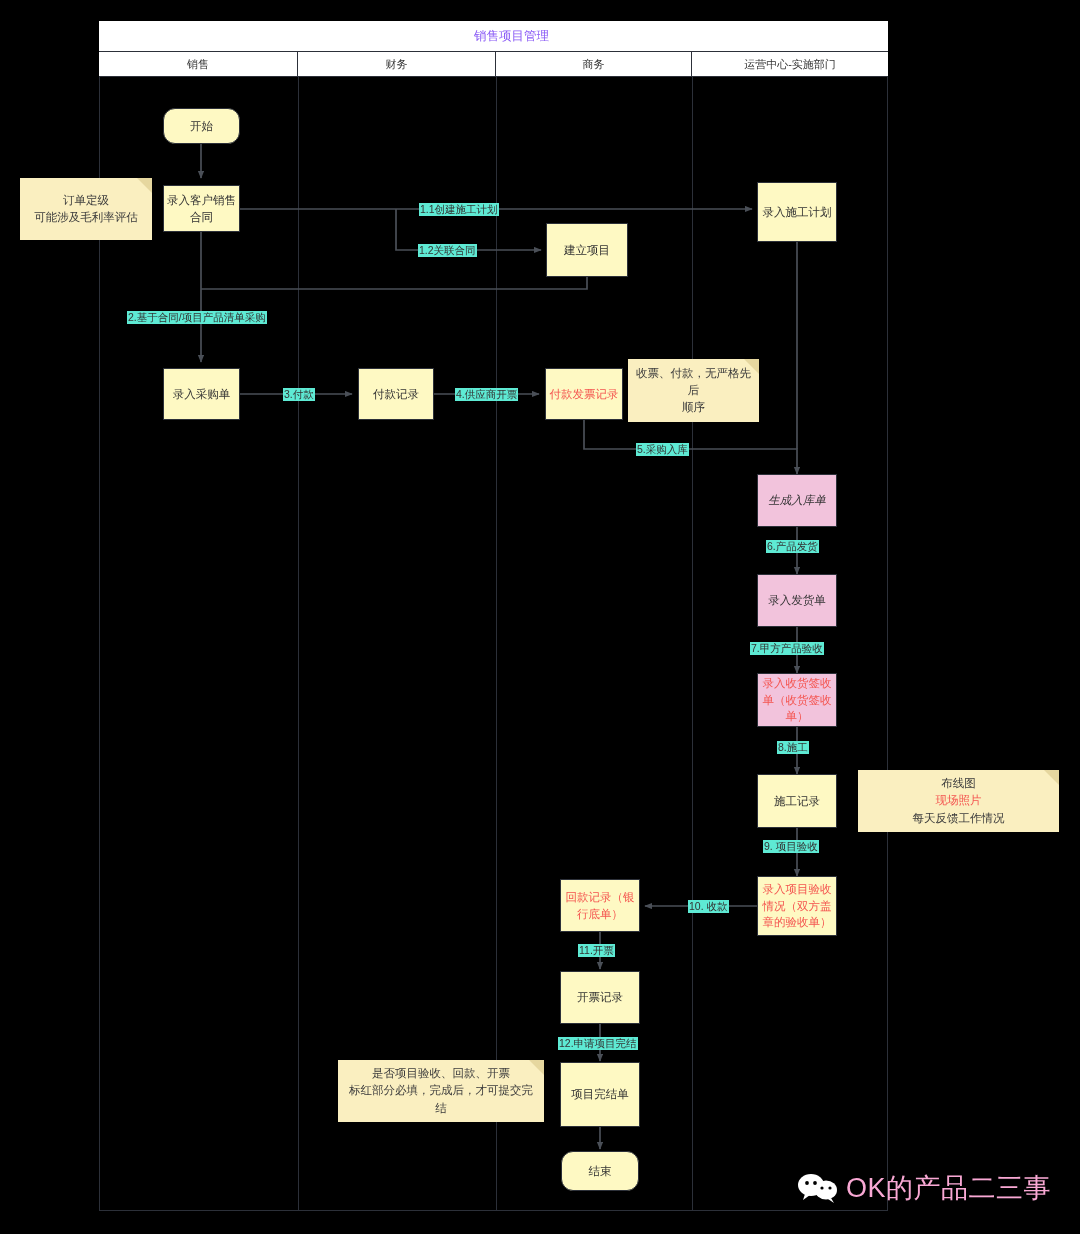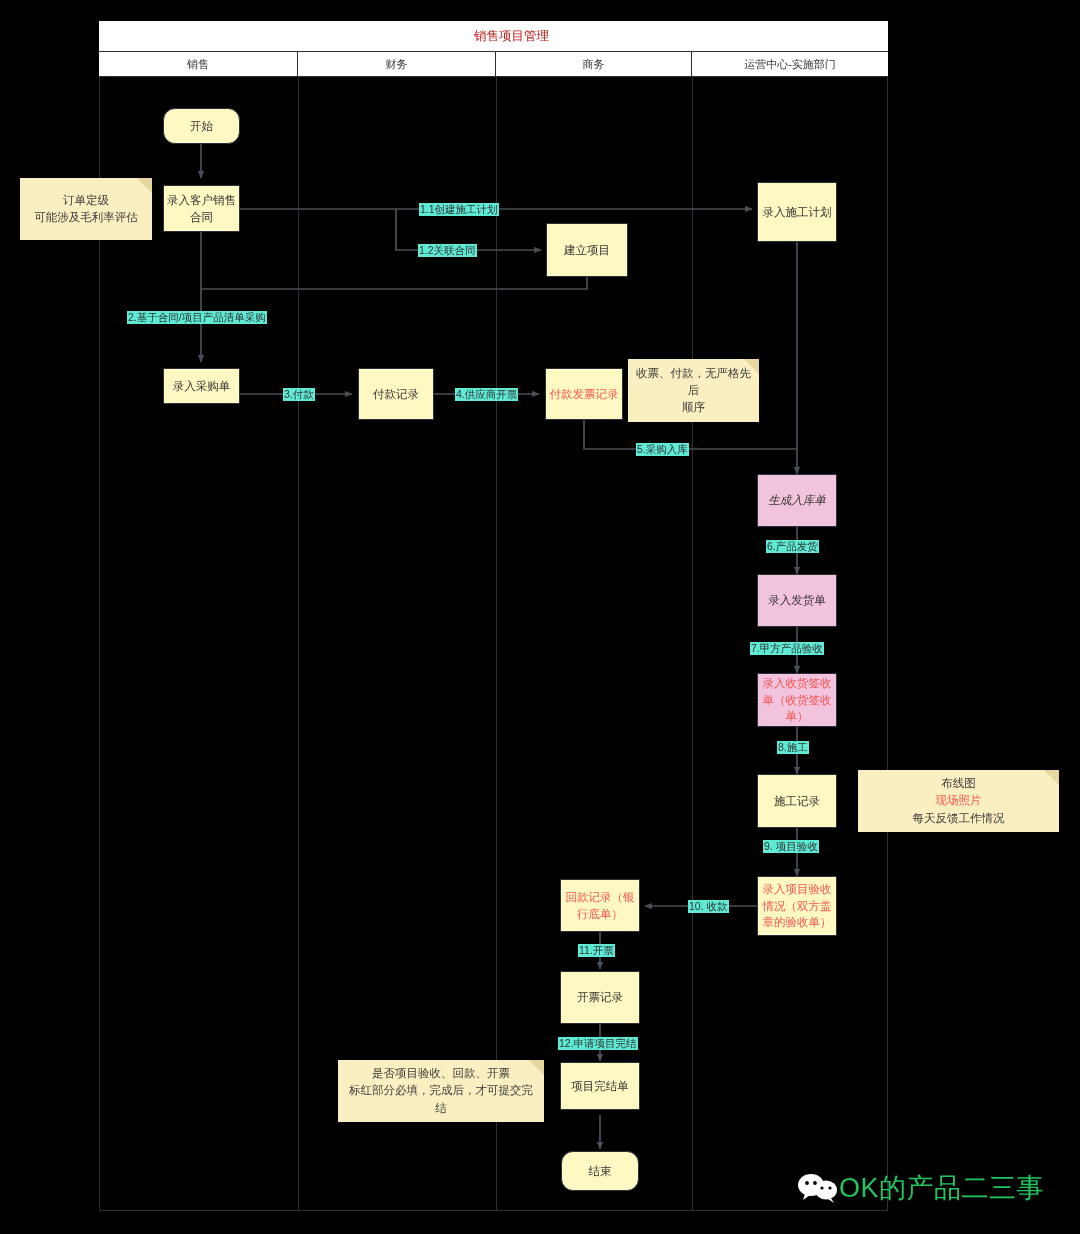--- a/index.html
+++ b/index.html
@@ -7,21 +7,21 @@
        font-family:"Liberation Sans","DejaVu Sans",sans-serif;}
   .canvas{position:absolute;left:0;top:0;width:1080px;height:1234px;}
   svg.wires{position:absolute;left:0;top:0;width:1080px;height:1234px;overflow:visible;}
 
   
   .pool{position:absolute;left:99px;top:21px;width:789px;height:1190px;
         border:1.6px solid #2c3039;background:transparent;box-sizing:border-box;}
   .pool-title{position:absolute;left:99px;top:21px;width:789px;height:31px;
         border-bottom:1.6px solid #2c3039;background:#fff;box-sizing:border-box;
         display:flex;align-items:center;justify-content:center;
-        font-size:12.5px;color:#b91c1c;padding-left:36px;}
+        font-size:12.5px;color:#8b5cf6;padding-left:36px;}
   .lane-head{position:absolute;top:52px;height:25px;background:#fff;
         border-right:1.6px solid #2c3039;border-bottom:1.6px solid #2c3039;
         box-sizing:border-box;display:flex;align-items:center;justify-content:center;
         font-size:11px;color:#333;}
   .lane-div{position:absolute;top:77px;height:1134px;width:0;
         border-left:1.6px solid #2c3039;}
 
   
   .node{position:absolute;box-sizing:border-box;display:flex;align-items:center;
         justify-content:center;text-align:center;font-size:11.5px;line-height:1.45;
@@ -34,21 +34,21 @@
         display:flex;align-items:center;justify-content:center;padding:4px 8px;}
   .note .fold{position:absolute;right:0;top:0;width:0;height:0;
         border-left:15px solid transparent;border-top:15px solid #e6d79f;}
   .note .redline{color:#f4544f;}
 
   
   .elab{position:absolute;background:#5eead4;font-size:10.5px;color:#333;
         line-height:1.2;padding:0 1px;white-space:nowrap;}
 
   
-  .wm{position:absolute;display:flex;align-items:center;color:#22c55e;}
+  .wm{position:absolute;display:flex;align-items:center;gap:7px;color:#f9a8d4;}
   .wm-text{font-size:27px;letter-spacing:0.5px;}
 </style>
 </head>
 <body>
 
 <div class="canvas">
 
   <div class="pool"></div>
   <div class="pool-title">销售项目管理</div>
 
@@ -106,41 +106,41 @@
   </svg>
 
   <div class="node round" style="left:163px;top:108px;width:77px;height:36px;">开始</div>
 
   <div class="node" style="left:163px;top:185px;width:77px;height:47px;">录入客户销售合同</div>
 
   <div class="node" style="left:546px;top:223px;width:82px;height:54px;">建立项目</div>
 
   <div class="node" style="left:757px;top:182px;width:80px;height:60px;">录入施工计划</div>
 
-  <div class="node" style="left:163px;top:368px;width:77px;height:36px;">录入采购单</div>
+  <div class="node" style="left:163px;top:368px;width:77px;height:52px;">录入采购单</div>
 
   <div class="node" style="left:358px;top:368px;width:76px;height:52px;">付款记录</div>
 
   <div class="node red-text" style="left:545px;top:368px;width:78px;height:52px;">付款发票记录</div>
 
   <div class="node pink" style="left:757px;top:474px;width:80px;height:53px;font-style:italic;">生成入库单</div>
 
   <div class="node pink" style="left:757px;top:574px;width:80px;height:53px;">录入发货单</div>
 
   <div class="node pink red-text" style="left:757px;top:673px;width:80px;height:54px;">录入收货签收单（收货签收单）</div>
 
   <div class="node" style="left:757px;top:774px;width:80px;height:54px;">施工记录</div>
 
   <div class="node red-text" style="left:757px;top:876px;width:80px;height:60px;">录入项目验收情况（双方盖章的验收单）</div>
 
   <div class="node red-text" style="left:560px;top:879px;width:80px;height:53px;">回款记录（银行底单）</div>
 
   <div class="node" style="left:560px;top:971px;width:80px;height:53px;">开票记录</div>
 
-  <div class="node" style="left:560px;top:1062px;width:80px;height:48px;">项目完结单</div>
+  <div class="node" style="left:560px;top:1062px;width:80px;height:65px;">项目完结单</div>
 
   <div class="node round" style="left:561px;top:1151px;width:78px;height:40px;">结束</div>
 
   <div class="note" style="left:628px;top:359px;width:131px;height:63px;">
     <span class="fold"></span>
     <span>
       <span>收票、付款，无严格先后</span><br>
       <span>顺序</span>
     </span>
   </div>

